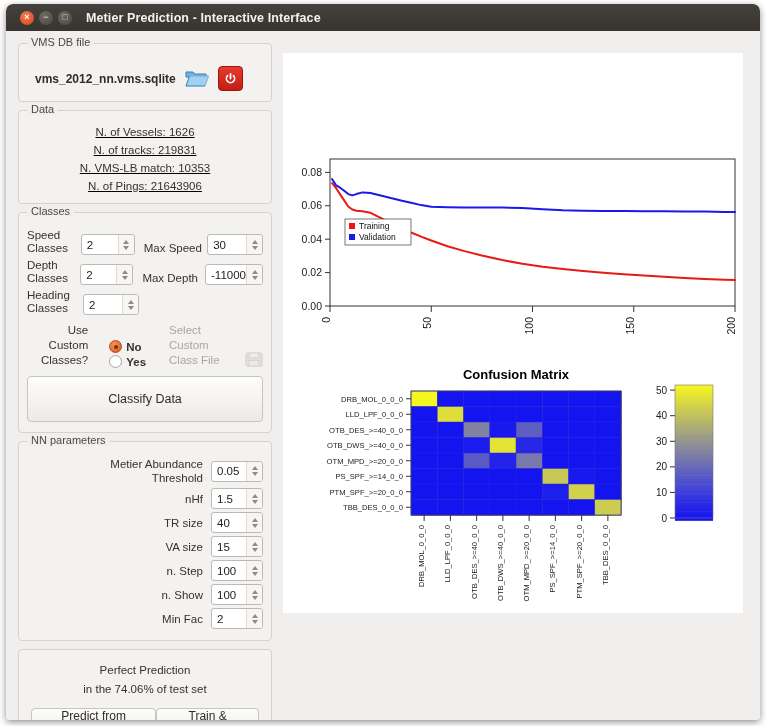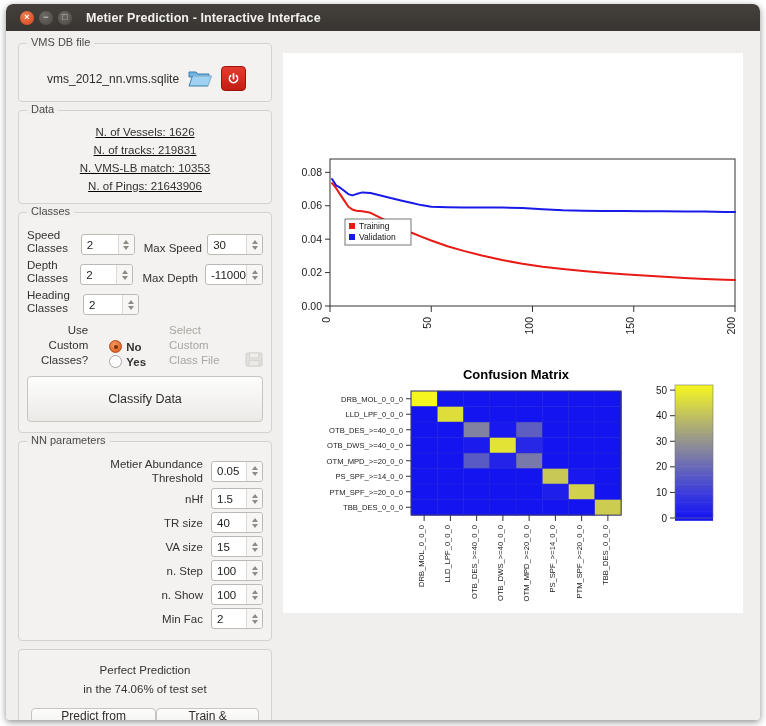--- a/index.html
+++ b/index.html
@@ -23,21 +23,21 @@
   .client{position:absolute;left:0;top:27px;width:754px;height:689px;background:#f0efee;}
 
   
   .leftcol{position:absolute;left:12px;top:12px;width:254px;}
 
   .gbox{position:relative;border:1px solid #d5d2cd;border-radius:4px;background:#f3f2f0;
         margin-bottom:8px;padding:8px 8px 8px 8px;}
   .gbox > .legend{position:absolute;top:-8px;left:8px;background:#f0efee;padding:0 4px;
         font-size:11px;color:#4c4845;}
 
-  .dbfile{margin:14px 8px 2px 20px;display:flex;align-items:center;gap:8px;}
+  .dbfile{margin:14px 8px 2px 8px;display:flex;align-items:center;gap:8px;font-weight:bold;}
   .dbname{font-size:12px;color:#2f2c29;}
   .iconbtn{width:26px;height:24px;display:flex;align-items:center;justify-content:center;cursor:pointer;}
   .powerbtn{width:23px;height:23px;border-radius:4px;background:linear-gradient(180deg,#e53b30,#c21d14);
             border:1px solid #9c1309;display:flex;align-items:center;justify-content:center;cursor:pointer;}
 
   .datarow{text-align:center;font-size:11.5px;color:#353230;line-height:18px;}
 
   
   .srow{display:flex;align-items:flex-end;margin:4px 0;}
   .slab{font-size:11.5px;color:#353230;line-height:13px;}

